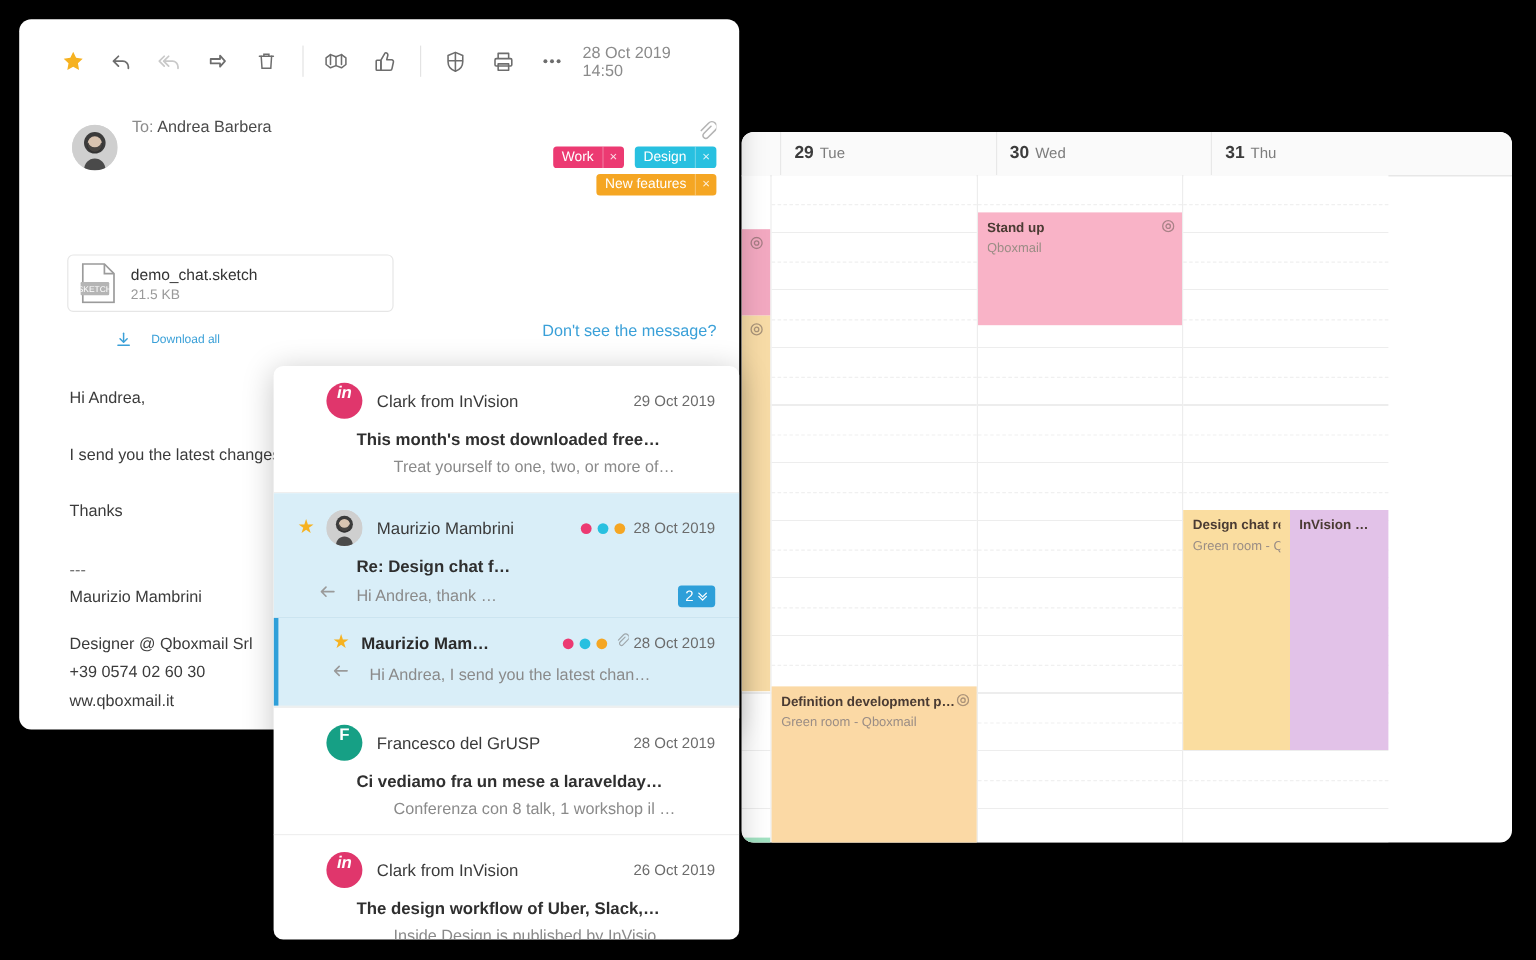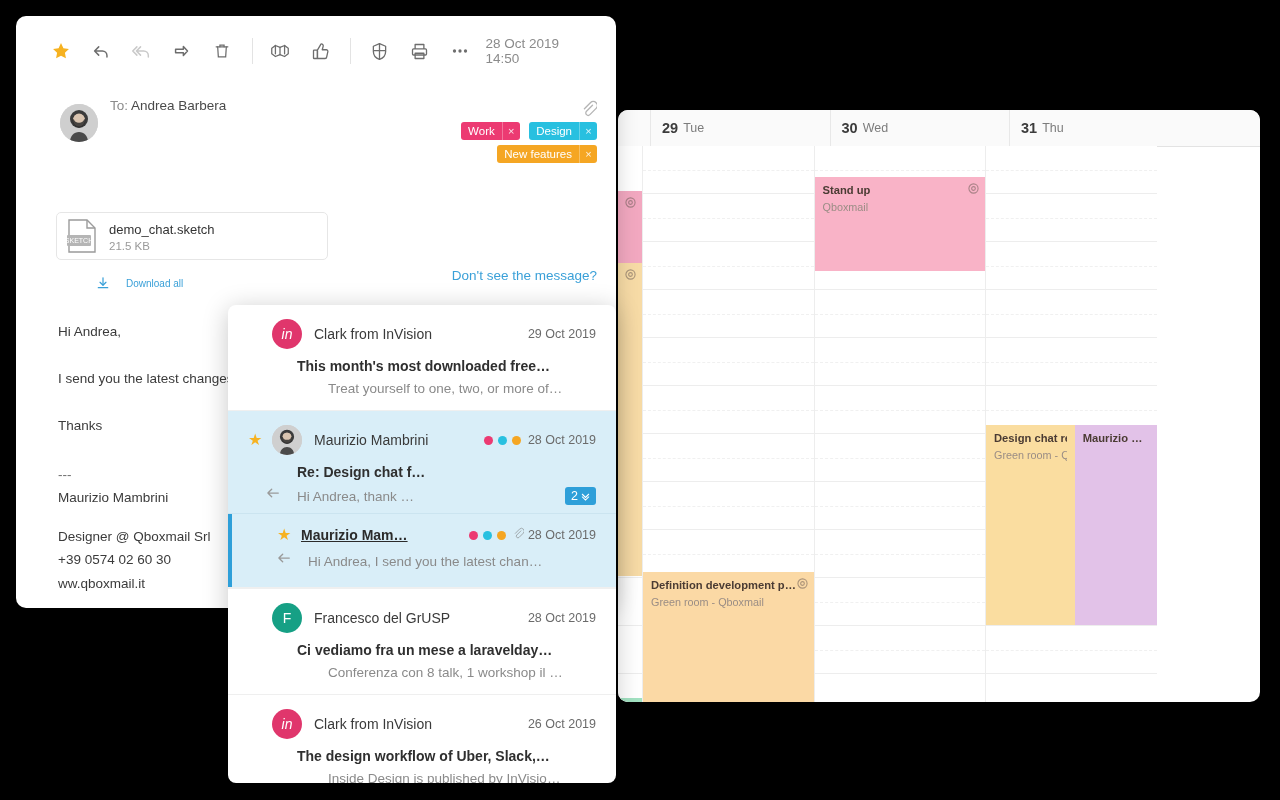--- a/index.html
+++ b/index.html
@@ -235,38 +235,38 @@
   .msg.sel{background:#d9eef8;border-bottom:none;}
   .msg.sel2{background:#d9eef8;border-top:1px solid #cbe4f0;}
   .msg.sel2:before{
     content:"";position:absolute;left:0;top:0;bottom:0;width:4px;
     background:#2e9fd9;
   }
   .msg-top{display:flex;align-items:center;}
   .av{
     width:30px;height:30px;border-radius:50%;
     flex:0 0 30px;margin-right:12px;
-    display:flex;align-items:center;justify-content:center;
-    color:#fff;font-size:14px;font-weight:normal;
+    display:flex;align-items:flex-start;justify-content:center;
+    color:#fff;font-size:14px;font-weight:bold;
     overflow:hidden;
   }
   .av.invision{background:#e0366c;font-style:italic;font-size:14px;}
   .av.green{background:#16a085;font-style:normal;}
   .av.photo{background:#cfcfcf;}
   .star{
     width:17px;flex:0 0 17px;margin-right:7px;
     color:#f6b221;font-size:16px;line-height:1;
   }
   .star.empty{visibility:hidden;}
   .mname{
     font-size:14px;color:#3a3a3a;
     white-space:nowrap;overflow:hidden;
     flex:1 1 auto;
   }
-  .mname.bold{font-weight:bold;color:#2b2b2b;text-decoration:underline;}
+  .mname.bold{font-weight:bold;color:#2b2b2b;}
   .dots{display:flex;gap:5px;margin:0 7px 0 4px;flex:0 0 auto;}
   .dot{width:9px;height:9px;border-radius:50%;}
   .mclip{width:11px;margin-right:4px;opacity:.6;flex:0 0 11px;}
   .mdate{font-size:12.5px;color:#6b6b6b;flex:0 0 auto;white-space:nowrap;}
   .msubj{
     font-size:14px;font-weight:bold;color:#2f2f2f;
     margin:9px 0 0 49px;
     white-space:nowrap;overflow:hidden;
   }
   .mprev-row{display:flex;align-items:center;margin:7px 0 0 0;}
@@ -392,21 +392,21 @@
         <div class="halfline" style="top:312px"></div>
           <div class="halfline" style="top:360px"></div>
         <div class="halfline" style="top:408px"></div>
           <div class="halfline" style="top:456px"></div>
         <div class="halfline" style="top:504px"></div>
         <div class="cal-evt" style="left:0;width:52%;top:279px;height:200px;background:#fadda0;">
           <div class="evt-title">Design chat revi</div>
           <div class="evt-sub">Green room - Qb</div>
         </div>
         <div class="cal-evt" style="left:52%;right:0;top:279px;height:200px;background:#e2c2e8;">
-          <div class="evt-title">Maurizio …</div>
+          <div class="evt-title">InVision …</div>
         </div>
       </div>
     </div>
   </div>
 
   <div class="mailpane">
 
     <div class="toolbar">
       <div class="tbicon" title="Star">
         <svg width="20" height="20" viewBox="0 0 24 24">

